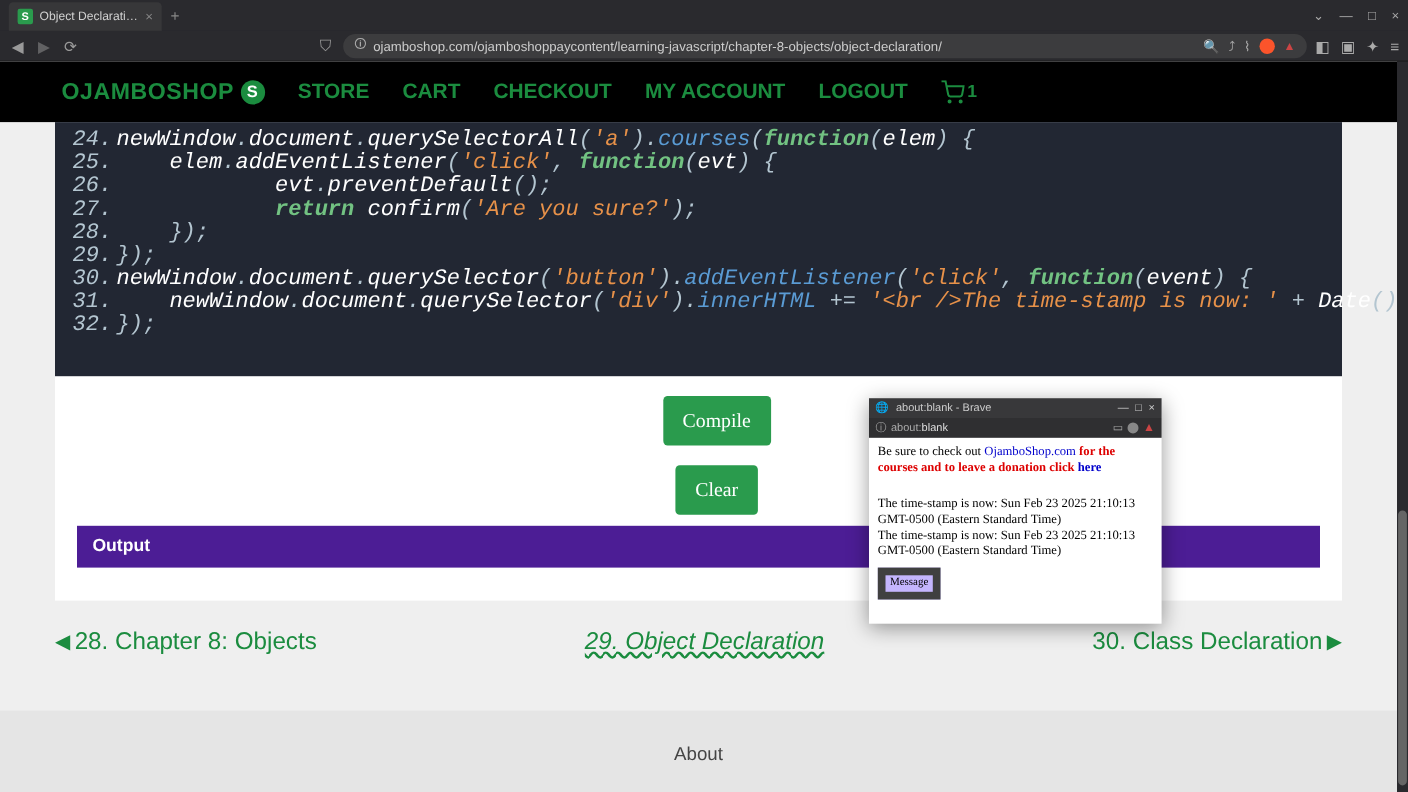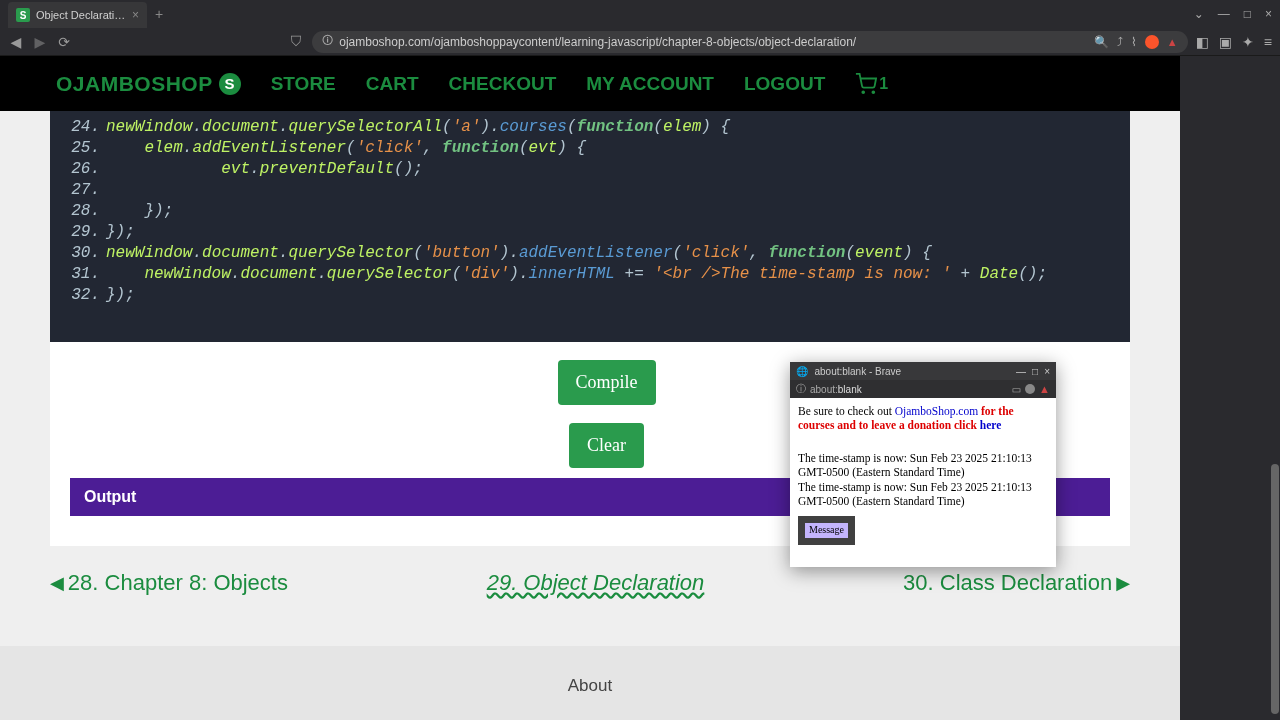--- a/index.html
+++ b/index.html
@@ -20,36 +20,36 @@
 .addr-input { flex: 1; background: #3c3c3e; border-radius: 14px; height: 22px; display: flex; align-items: center; padding: 0 10px; gap: 6px; }
 .addr-icon { color: #aaa; font-size: 11px; }
 .addr-text { color: #ccc; font-size: 12px; flex: 1; }
 .addr-right-icons { display: flex; gap: 8px; align-items: center; color: #aaa; font-size: 12px; }
 .brave-icon { width: 14px; height: 14px; background: #fb542b; border-radius: 50%; }
 .tri-icon { color: #c44; font-size: 11px; }
 .right-icons { display: flex; gap: 10px; color: #aaa; font-size: 14px; align-items: center; }
 
 
 .viewport { position: relative; height: 664px; overflow: hidden; }
-.page { background: #efefef; height: 100%; overflow: hidden; position: relative; width: 1180px; }
+.page { background: #efefef; height: 100%; overflow: hidden; position: relative; width: 1270px; }
 
 .topnav { background: #000; height: 55px; display: flex; align-items: center; padding: 0 56px; gap: 30px; }
 .brand { color: #1b8c3f; font-weight: bold; font-size: 21px; letter-spacing: 0.5px; display: flex; align-items: center; gap: 6px; }
 .brand-badge { width: 22px; height: 22px; background: #1b8c3f; border-radius: 50%; display: flex; align-items: center; justify-content: center; color: #fff; font-weight: bold; font-size: 15px; }
 .navlink { color: #1b8c3f; font-weight: bold; font-size: 19px; text-decoration: none; }
 .cart-icon { color: #1b8c3f; font-size: 20px; display: flex; align-items: center; gap: 2px; }
 .cart-count { color: #1b8c3f; font-size: 16px; font-weight: bold; }
-.code-block { background: #222733; padding: 6px 16px 36px; font-family: 'Courier New', monospace; font-size: 16px; font-style: italic; line-height: 21px; color: #b3c5d0; }
+.code-block { background: #222733; padding: 6px 16px 36px; font-family: 'Courier New', monospace; font-size: 20px; font-style: italic; line-height: 21px; color: #b3c5d0; }
 .code-row { display: flex; }
 .line-no { width: 34px; text-align: right; color: #b3c5d0; margin-right: 6px; font-style: italic; }
 .code-line { white-space: pre; }
 .tok-str { color: #e79149; }
 .tok-kw { color: #72c282; font-weight: bold; }
 .tok-fn { color: #5a9bd4; }
-.tok-id { color: #bef264; }
+.tok-id { color: #ffffff; }
 
 .buttons-area { text-align: center; padding: 18px 0 10px; margin-left: 33px; }
 .btn { background: #2a9b4d; color: #fff; font-size: 18px; font-family: Georgia, serif; padding: 12px 18px; border: none; border-radius: 4px; cursor: pointer; display: inline-block; }
 
 .output-bar { background: #4c1d95; color: #fff; padding: 10px 14px; font-size: 16px; font-weight: bold; margin: 0 20px; }
 
 .content-box { background: #fff; margin: 0 50px; padding-bottom: 30px; }
 
 .pager { display: flex; align-items: center; justify-content: space-between; padding: 24px 0 10px; font-size: 22px; }
 .pager-link { color: #1b8c3f; display: flex; align-items: center; gap: 4px; cursor: pointer; }
@@ -153,20 +153,21 @@
           <div class="code-row">
             <span class="line-no">25.</span>
             <span class="code-line"><span>    </span><span class="tok-id">elem</span><span>.</span><span class="tok-id">addEventListener</span><span>(</span><span class="tok-str">'click'</span><span>, </span><span class="tok-kw">function</span><span>(</span><span class="tok-id">evt</span><span>) {</span></span>
           </div>
           <div class="code-row">
             <span class="line-no">26.</span>
             <span class="code-line"><span>            </span><span class="tok-id">evt</span><span>.</span><span class="tok-id">preventDefault</span><span>();</span></span>
           </div>
           <div class="code-row">
             <span class="line-no">27.</span>
+            <span class="code-line"><span>            </span><span class="tok-kw">return</span><span> </span><span class="tok-id">confirm</span><span>(</span><span class="tok-str">'Are you sure?'</span><span>);</span></span>
           </div>
           <div class="code-row">
             <span class="line-no">28.</span>
             <span class="code-line"><span>    });</span></span>
           </div>
           <div class="code-row">
             <span class="line-no">29.</span>
             <span class="code-line"><span>});</span></span>
           </div>
           <div class="code-row">

